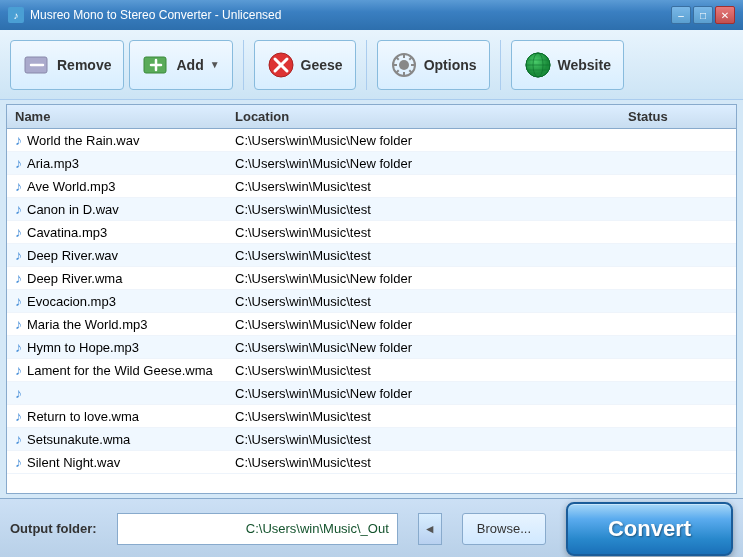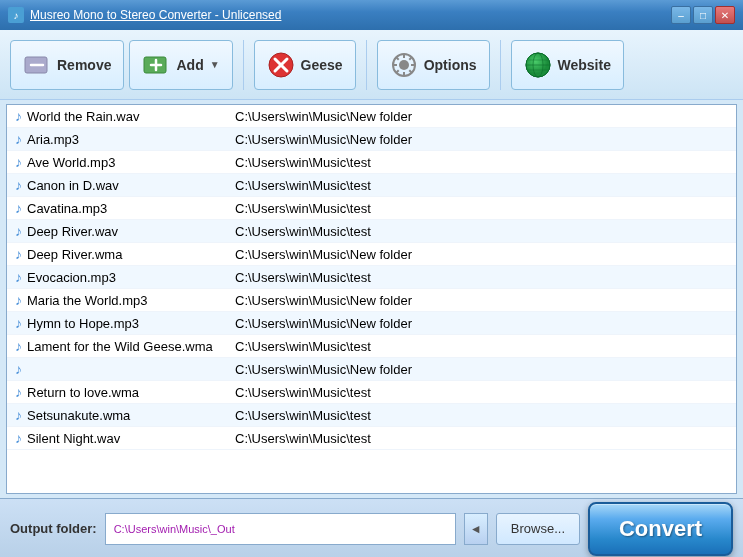--- a/index.html
+++ b/index.html
@@ -33,21 +33,20 @@
       background: #4a9fd4;
       border-radius: 2px;
       display: flex;
       align-items: center;
       justify-content: center;
       font-size: 10px;
     }
     .title-text {
       font-size: 12px;
       font-weight: normal;
-      text-decoration: underline;
     }
     .title-buttons {
       display: flex;
       gap: 2px;
     }
     .title-btn {
       width: 20px;
       height: 18px;
       background: linear-gradient(to bottom, #7ab8e8, #5a9fd0);
       border: 1px solid #3a6fa0;
@@ -151,37 +150,38 @@
       font-size: 14px;
     }
 
     
     .bottom-bar {
       background: linear-gradient(to bottom, #cce0f5, #b8d0e8);
       height: 60px;
       display: flex;
       align-items: center;
       padding: 0 10px;
-      gap: 8px;
+      gap: 20px;
       border-top: 1px solid #88aacc;
     }
     .output-label {
       font-size: 13px;
       font-weight: bold;
       color: #333;
       white-space: nowrap;
     }
     .output-input {
       flex: 1;
       height: 32px;
       border: 1px solid #88aacc;
       background: white;
       padding: 4px 8px;
-      font-size: 11px;
-      color: #a21caf;
+      font-size: 13px;
+      color: #14532d;
+      text-align: right;
     }
     .folder-arrow-btn {
       width: 24px;
       height: 32px;
       background: linear-gradient(to bottom, #d8eeff, #b8d0f0);
       border: 1px solid #88aacc;
       display: flex;
       align-items: center;
       justify-content: center;
       cursor: pointer;
@@ -193,21 +193,21 @@
       padding: 0 14px;
       background: linear-gradient(to bottom, #e8f4ff, #d0e8ff);
       border: 1px solid #88aacc;
       border-radius: 3px;
       cursor: pointer;
       font-size: 13px;
       color: #333;
     }
     .convert-btn {
       height: 54px;
-      width: 145px;
+      width: 167px;
       background: linear-gradient(to bottom, #a8d8f8 0%, #5aabee 30%, #2888cc 70%, #1a70b8 100%);
       border: 2px solid #1a5c99;
       border-radius: 8px;
       cursor: pointer;
       font-size: 22px;
       font-weight: bold;
       color: white;
       text-shadow: 1px 1px 2px rgba(0,0,0,0.4);
       box-shadow: 0 2px 6px rgba(0,0,0,0.3), inset 0 1px 0 rgba(255,255,255,0.4);
       display: flex;
@@ -315,20 +315,25 @@
         <line x1="2" y1="14" x2="26" y2="14" stroke="#0a6c2a" stroke-width="1" opacity="0.6"></line>
         <line x1="4" y1="9" x2="24" y2="9" stroke="#0a6c2a" stroke-width="1" opacity="0.4"></line>
         <line x1="4" y1="19" x2="24" y2="19" stroke="#0a6c2a" stroke-width="1" opacity="0.4"></line>
       </svg>
     </div>
     <span class="btn-label">Website</span>
   </button>
 </div>
 
 <div class="file-list-container">
+  <div class="file-list-header">
+    <div>Name</div>
+    <div>Location</div>
+    <div>Status</div>
+  </div>
   <div id="file-rows-container">
       <div class="file-list-row">
     <div class="file-name">
       <span class="file-icon">♪</span>
       <span>World the Rain.wav</span>
     </div>
     <div>C:\Users\win\Music\New folder</div>
     <div></div>
   </div>
       <div class="file-list-row">

